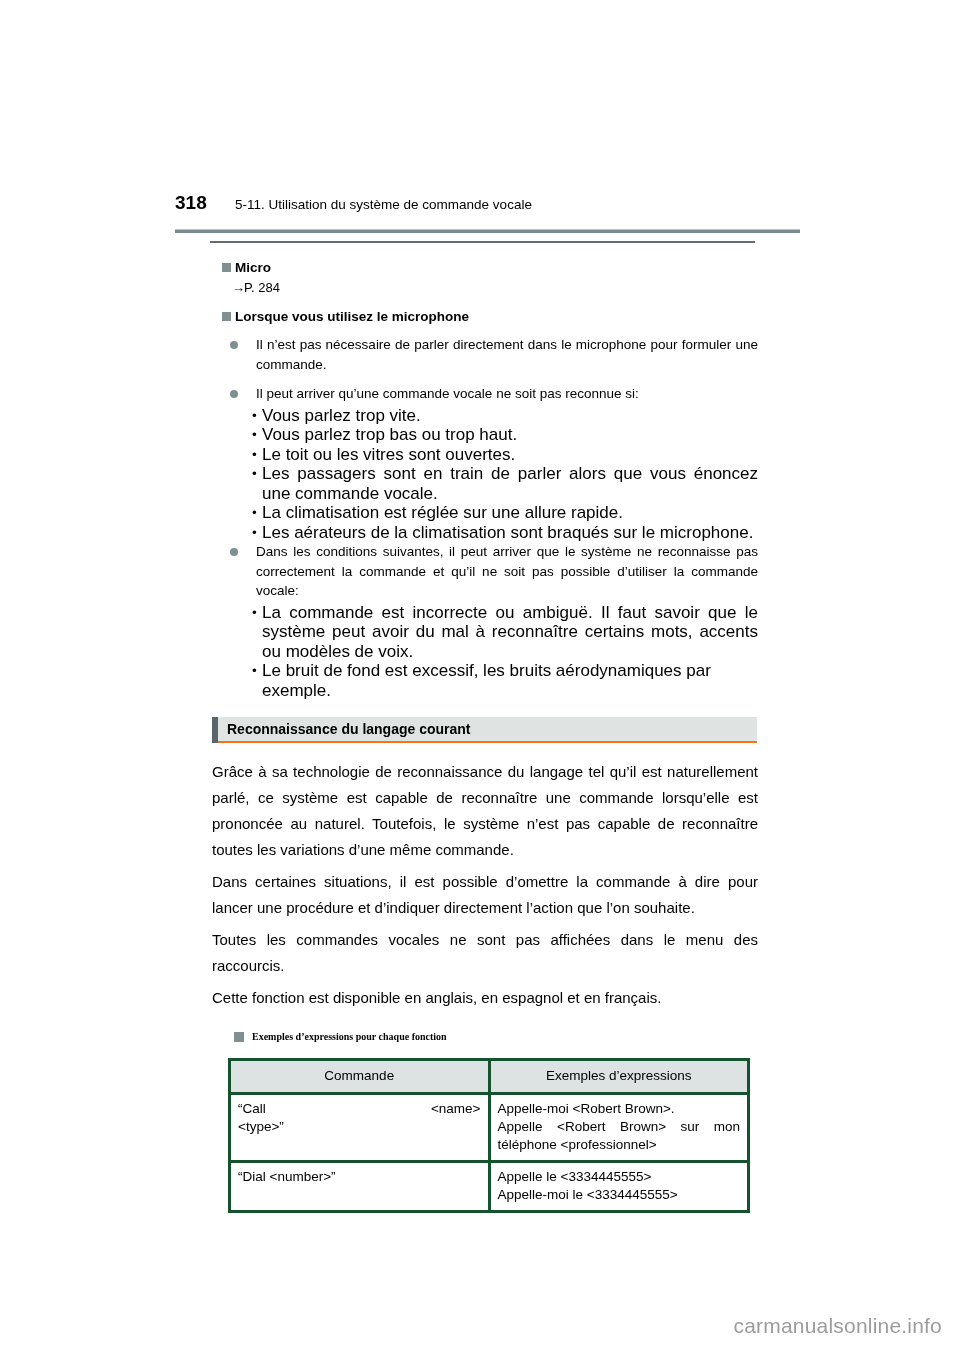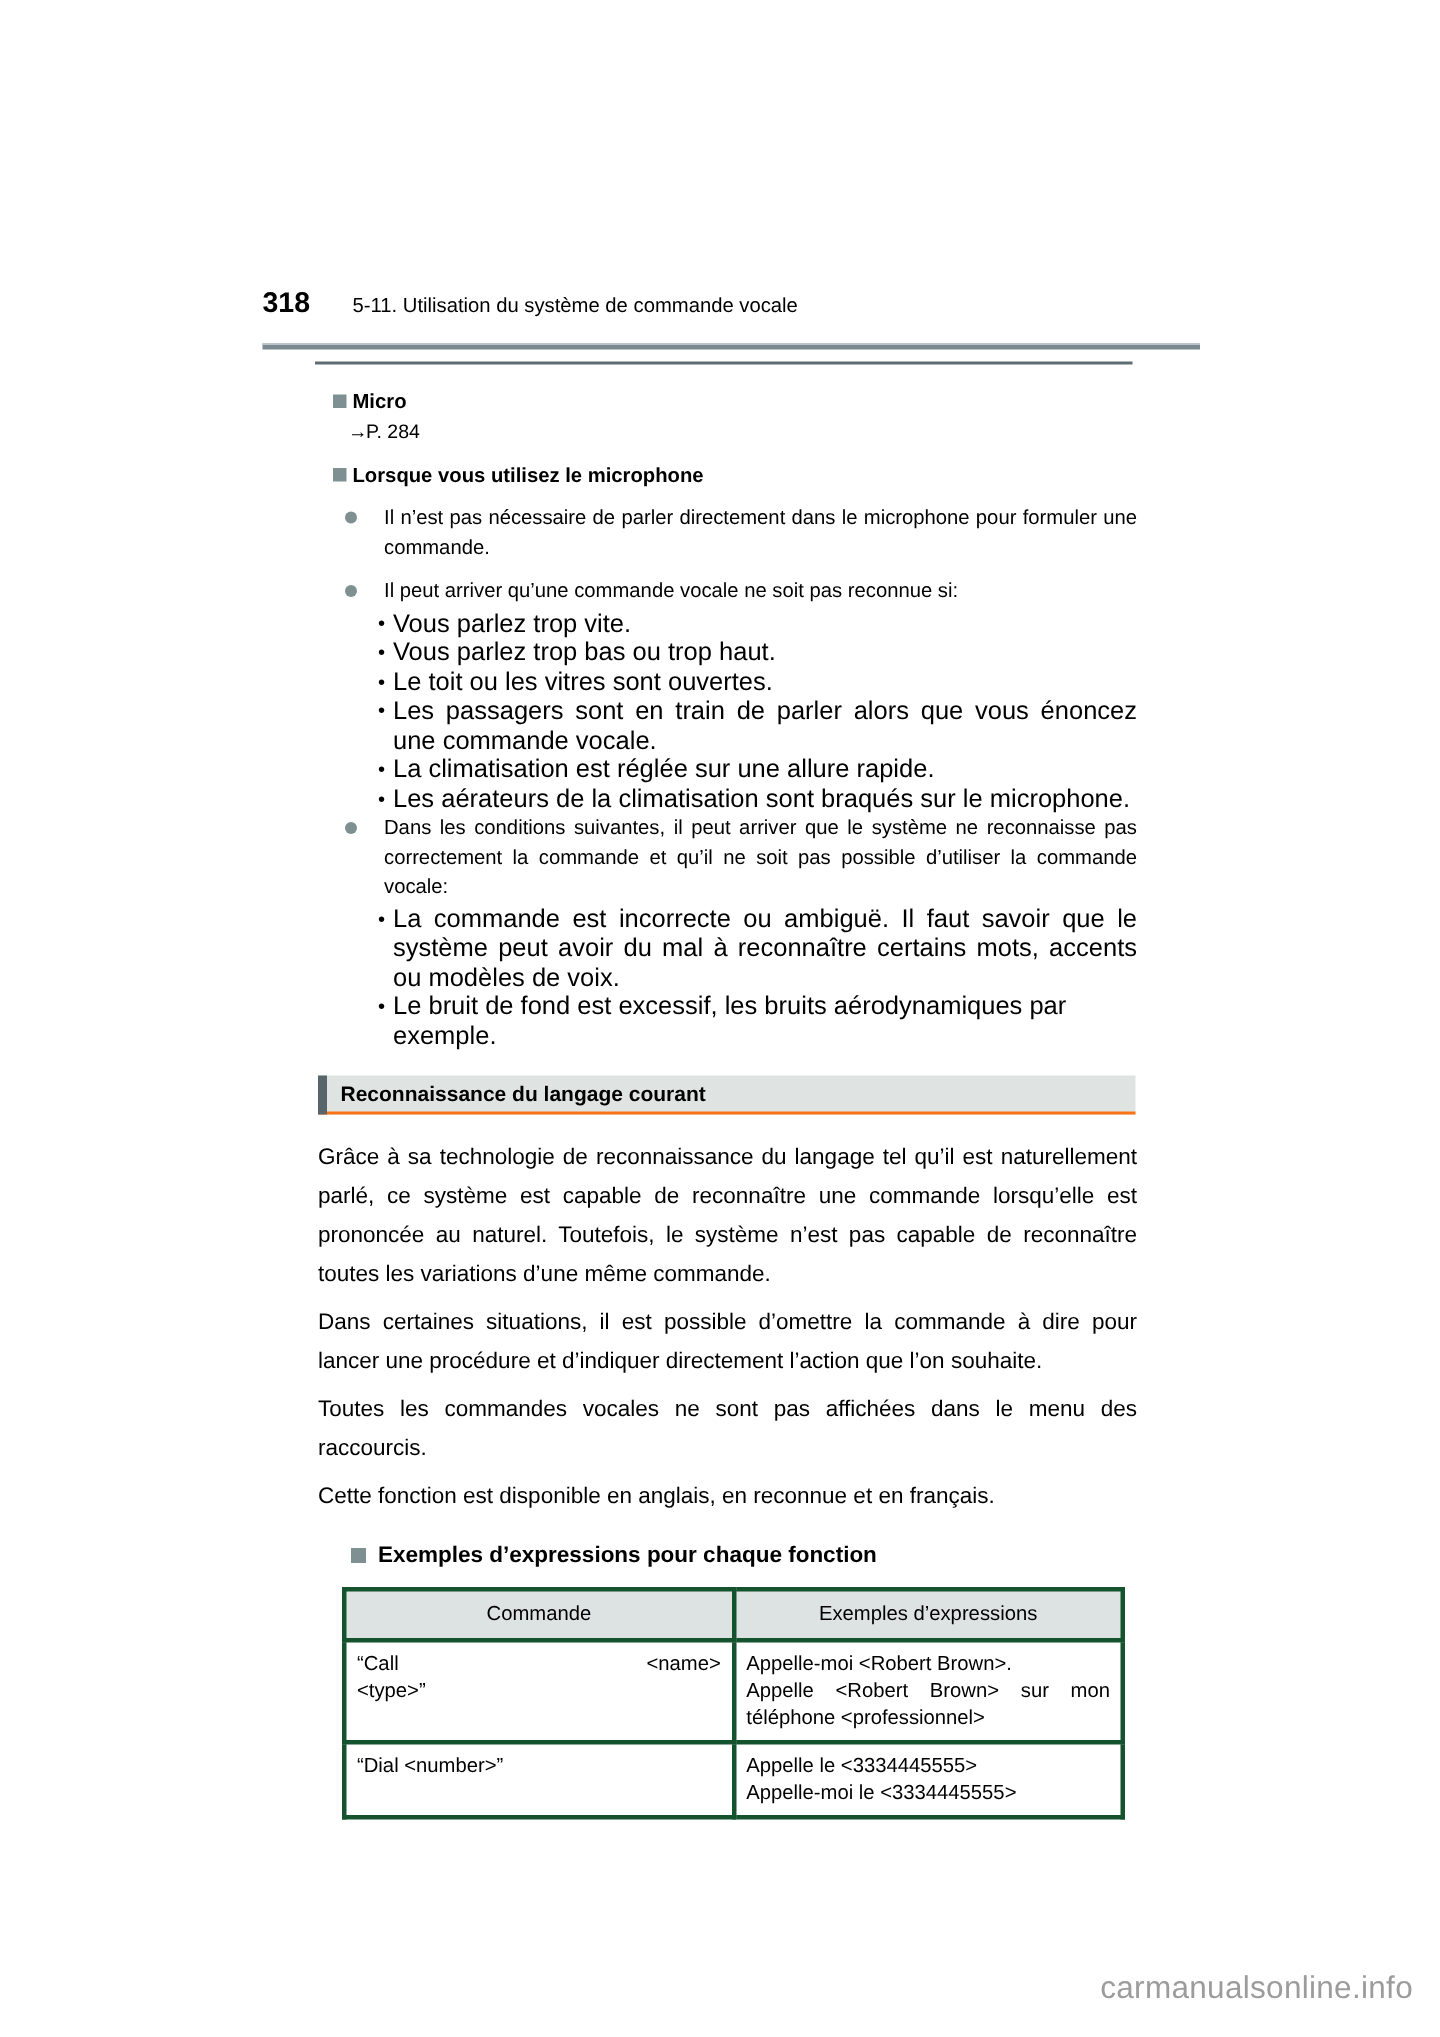--- a/index.html
+++ b/index.html
@@ -85,21 +85,22 @@
   }
   .sq-bullet {
     width: 9px;
     height: 9px;
     background: #7f9093;
     flex: 0 0 auto;
     margin-top: 5px;
     margin-right: 4px;
   }
   .sq-head.big {
-    font-size: 15px;
+    font-size: 10px;
+    font-family: Liberation Serif, serif;
   }
   .sq-head.big .sq-bullet {
     width: 10px;
     height: 10px;
     margin-right: 8px;
     margin-top: 5px;
   }
 
   .ref-line {
     font-size: 13px;
@@ -332,21 +333,21 @@
     </div>
 
     <div class="sec-bar">
       <span class="sec-bar-accent"></span>
       <span class="sec-bar-text">Reconnaissance du langage courant</span>
     </div>
 
     <p class="para">Grâce à sa technologie de reconnaissance du langage tel qu’il est naturellement parlé, ce système est capable de reconnaître une commande lorsqu’elle est prononcée au naturel. Toutefois, le système n’est pas capable de reconnaître toutes les variations d’une même commande.</p>
     <p class="para">Dans certaines situations, il est possible d’omettre la commande à dire pour lancer une procédure et d’indiquer directement l’action que l’on souhaite.</p>
     <p class="para">Toutes les commandes vocales ne sont pas affichées dans le menu des raccourcis.</p>
-    <p class="para last">Cette fonction est disponible en anglais, en reconnue et en français.</p>
+    <p class="para last">Cette fonction est disponible en anglais, en espagnol et en français.</p>
 
     <div class="sq-head big tbl-head">
       <span class="sq-bullet"></span>
       <span>Exemples d’expressions pour chaque fonction</span>
     </div>
 
     <table class="examples">
       <thead>
         <tr>
           <th>Commande</th>

